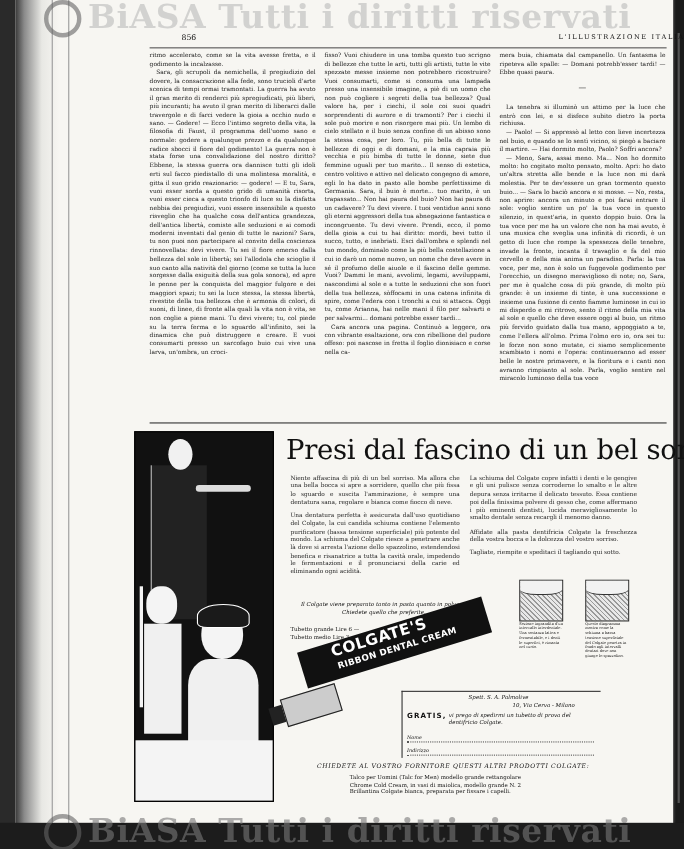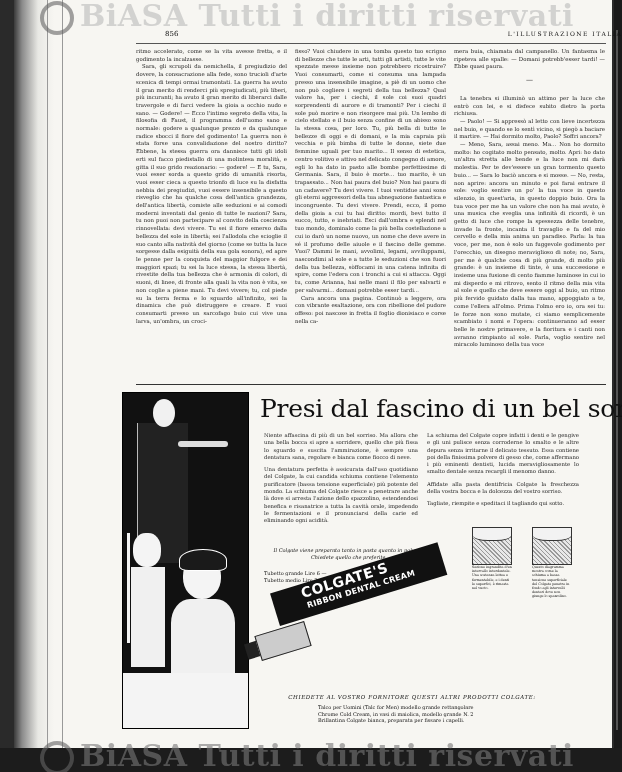--- a/index.html
+++ b/index.html
@@ -153,20 +153,28 @@
   <div class="diag-cap diag-cap1">Sezione ingrandita d'un intervallo interdentale. Una sostanza lattea e fermentabile, e i denti le superfici, è rimasta nel vuoto.</div>
   <div class="diag-cap diag-cap2">Questo diagramma mostra come la schiuma a bassa tensione superficiale del Colgate penetra in fondo agli intervalli dentari dove non giunge lo spazzolino.</div>
 
   <div class="tube-cap"></div>
   <div class="tube-end"></div>
   <div class="tube">
     <span class="brand">COLGATE'S</span>
     <span class="product">RIBBON DENTAL CREAM</span>
   </div>
 
+  <div class="coupon">
+    <span class="addr1">Spett. S. A. Palmolive</span>
+    <span class="addr2">10, Via Cerva - Milano</span>
+    <span class="gratis">GRATIS,</span>
+    <span class="gratis-text">vi prego di spedirmi un tubetto di prova del dentifricio Colgate.</span>
+    <div class="field f1">Nome</div>
+    <div class="field f2">Indirizzo</div>
+  </div>
 
   <div class="ad-footer">
     <div class="caps">CHIEDETE AL VOSTRO FORNITORE QUESTI ALTRI PRODOTTI COLGATE:</div>
     <div class="lines">
       <div>Talco per Uomini (Talc for Men) modello grande rettangolare</div>
       <div>Chrome Cold Cream, in vasi di maiolica, modello grande N. 2</div>
       <div>Brillantina Colgate bianca, preparata per fissare i capelli.</div>
     </div>
   </div>
 </div>

